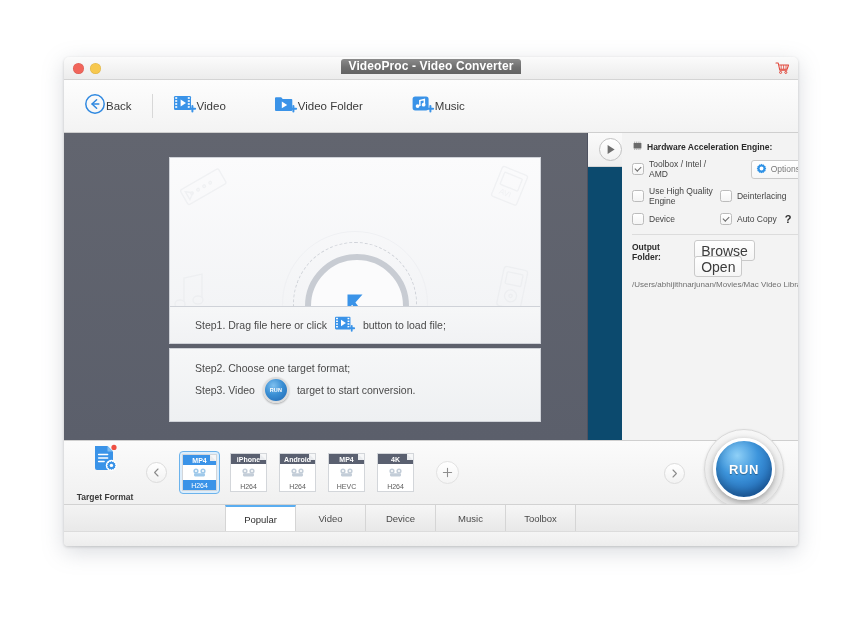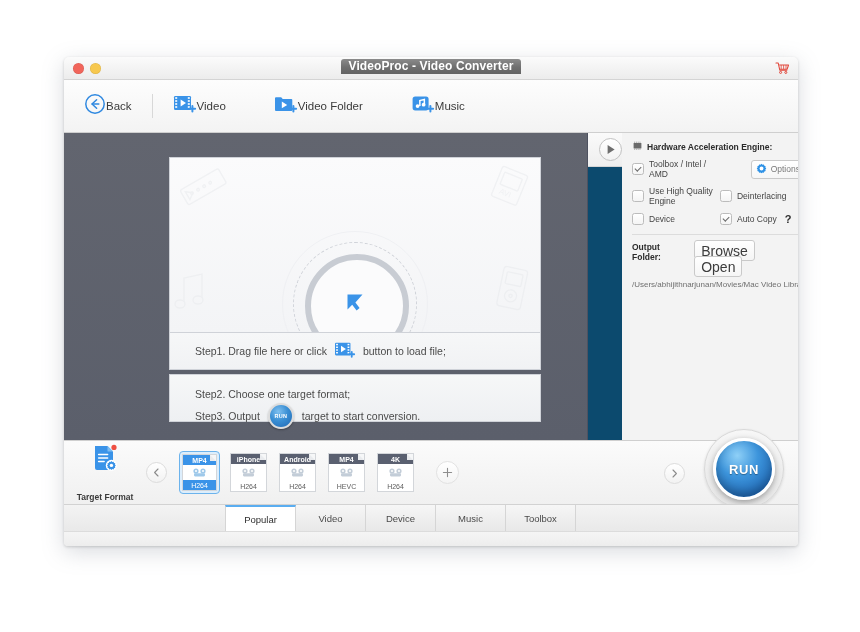--- a/index.html
+++ b/index.html
@@ -171,21 +171,21 @@
     border-top: none;
     display: flex;
     align-items: center;
     padding-left: 25px;
     gap: 7px;
     font-size: 10.5px;
     color: #4a4a4a;
   }
   #steps-box {
     margin-top: 4px;
-    height: 48px;
+    height: 74px;
     background: linear-gradient(180deg,#f6f7f8 0%, #eef0f2 100%);
     border: 1px solid #cfd2d8;
     padding: 8px 0 0 25px;
     box-sizing: border-box;
     font-size: 10.5px;
     color: #4a4a4a;
   }
   .step-row {
     display: flex;
     align-items: center;
@@ -694,21 +694,21 @@
             </svg>
           </span>
           <span>button to load file;</span>
         </div>
 
         <div id="steps-box">
           <div class="step-row">
             <span>Step2. Choose one target format;</span>
           </div>
           <div class="step-row">
-            <span>Step3. Output</span>
+            <span>Step3. Video</span>
             <span class="run-mini">RUN</span>
             <span>target to start conversion.</span>
           </div>
         </div>
 
       </div>
     </div>
 
     <div id="right-pane">
 

